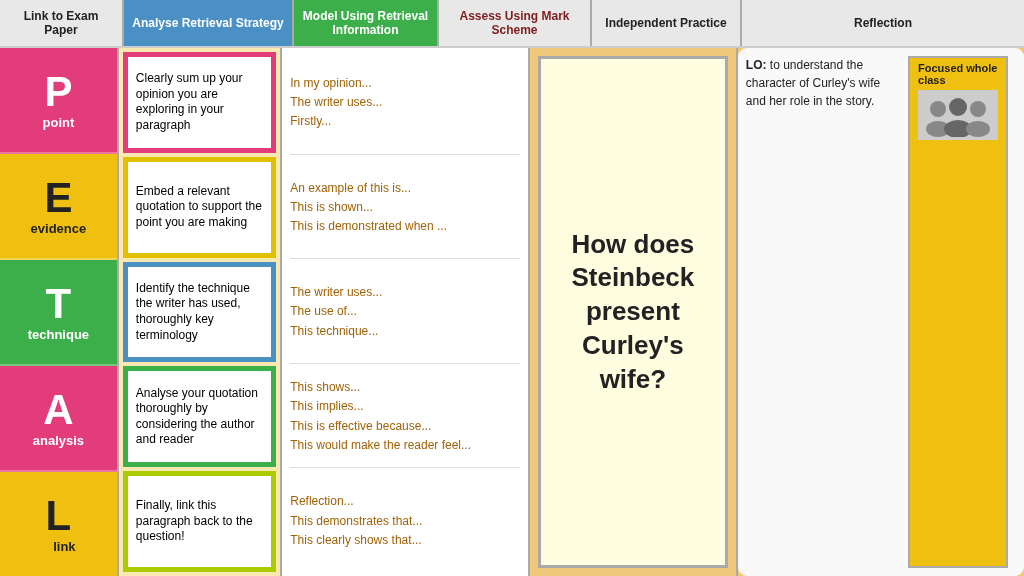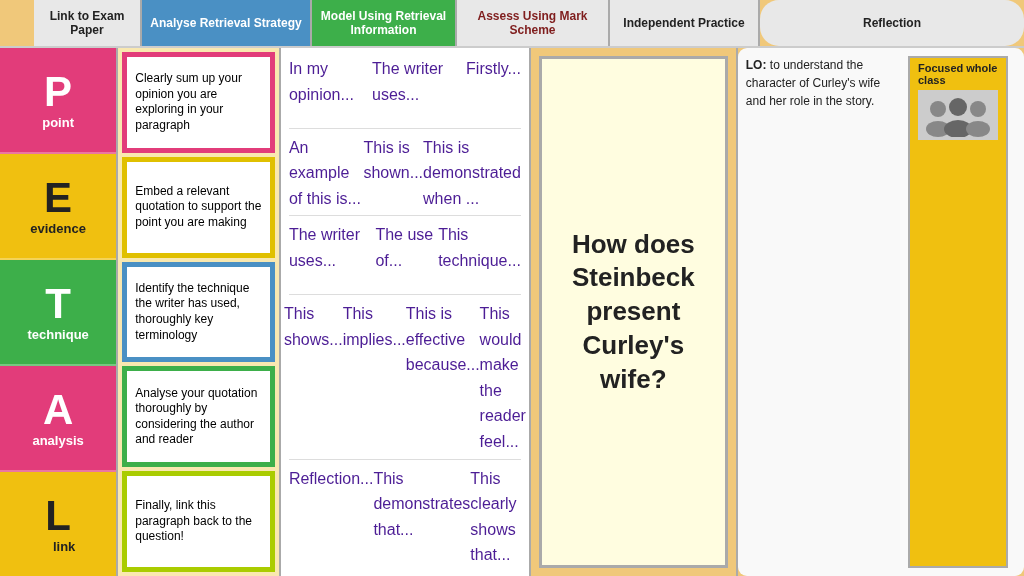--- a/index.html
+++ b/index.html
@@ -15,22 +15,22 @@
     .header-cell {
       display: flex;
       align-items: center;
       justify-content: center;
       text-align: center;
       font-size: 12px;
       font-weight: bold;
       border-right: 2px solid #aaa;
       padding: 4px 6px;
     }
-    .header-cell:last-child { border-right: none; border-radius: 19px; }
-    .h1 { width: 108px; background: #e8e8e8; color: #222; margin-left: 34px; }
+    .header-cell:last-child { border-right: none; }
+    .h1 { width: 124px; background: #e8e8e8; color: #222; }
     .h2 { width: 170px; background: #4a90c4; color: #fff; }
     .h3 { width: 145px; background: #3daf4a; color: #fff; }
     .h4 { width: 153px; background: #e8e8e8; color: #7f1d1d; }
     .h5 { width: 150px; background: #e8e8e8; color: #222; }
     .h6 { flex: 1; background: #e8e8e8; color: #222; }
 
     
     .main {
       display: flex;
       width: 100%;
@@ -97,27 +97,27 @@
       display: flex;
       flex-direction: column;
       background: #fff;
       border-right: 2px solid #aaa;
       padding: 4px 8px;
       gap: 2px;
     }
     .starter-group {
       flex: 1;
       display: flex;
-      flex-direction: row;
+      flex-direction: column;
       justify-content: center;
       border-bottom: 1px solid #ddd;
       padding: 4px 0;
-      font-size: 16px;
+      font-size: 12px;
       line-height: 1.6;
-      color: #4c1d95;
+      color: #a16207;
     }
     .starter-group:last-child { border-bottom: none; }
 
     
     .question-col {
       width: 210px;
       display: flex;
       flex-direction: column;
       border-right: 2px solid #aaa;
     }

